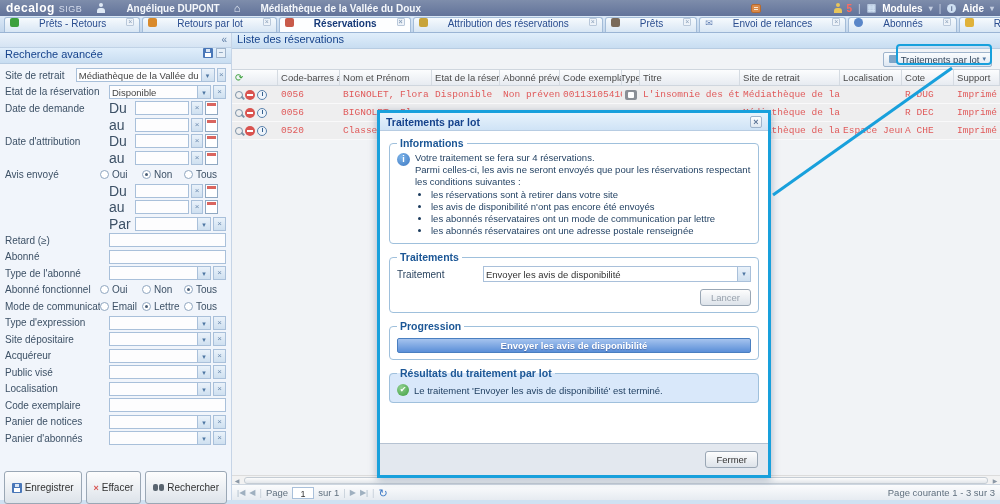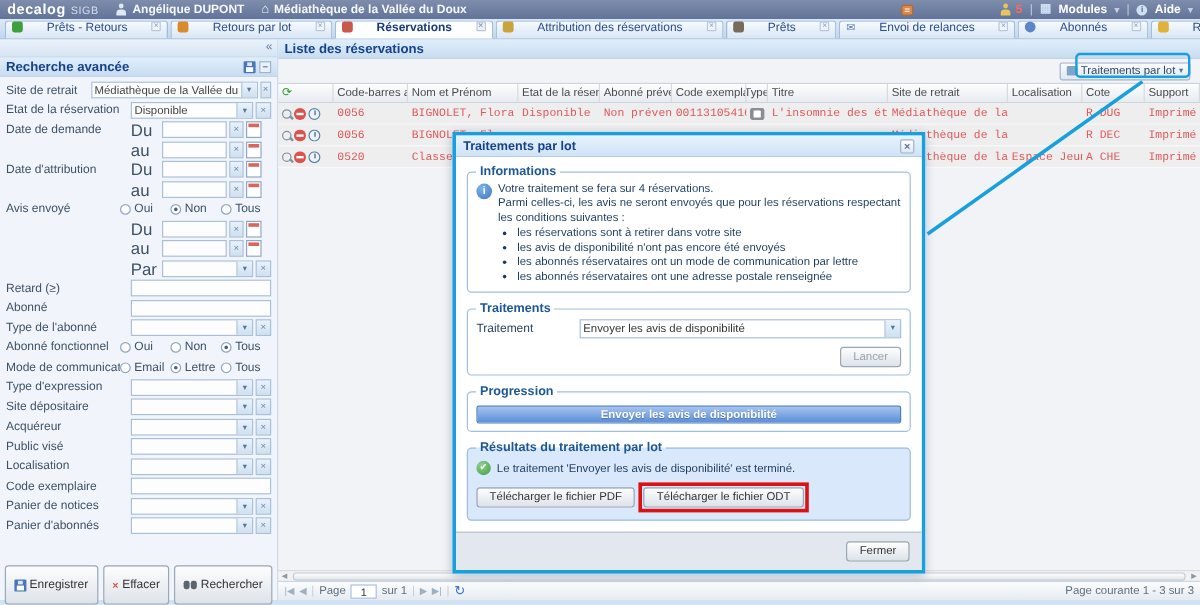--- a/index.html
+++ b/index.html
@@ -3,21 +3,21 @@
 <meta charset="utf-8">
 <style>
   * { margin:0; padding:0; box-sizing:border-box; }
   html,body { width:1000px; height:504px; font-family:"Liberation Sans", sans-serif; font-size:11px; background:#eef2f8; overflow:hidden; }
   .screen { position:relative; width:1000px; height:504px; background:#eef2f8; }
 
   
   .navbar { height:16px; background:linear-gradient(#7e8dab,#62739a); display:flex; align-items:center; padding:0 6px; color:#fff; }
   .logo { font-weight:bold; font-size:12px; letter-spacing:.5px; color:#fff; }
   .logo .sigb { font-weight:normal; font-size:9px; color:#d6dded; margin-left:4px; }
-  .nav-item { display:flex; align-items:center; gap:4px; margin-left:14px; font-weight:bold; font-size:10px; color:#f4f7fb; }
+  .nav-item { display:flex; align-items:center; gap:20px; margin-left:14px; font-weight:bold; font-size:10px; color:#f4f7fb; }
   .nav-right { margin-left:auto; display:flex; align-items:center; gap:6px; font-weight:bold; font-size:10px; }
   .nav-sep { color:#c3cde0; font-weight:normal; }
   .person { display:inline-block; width:10px; height:10px; position:relative; }
   .person::before { content:""; position:absolute; top:0; left:3px; width:4px; height:4px; border-radius:50%; background:#dfe9f5; }
   .person::after { content:""; position:absolute; bottom:0; left:1px; width:8px; height:5px; border-radius:3px 3px 0 0; background:#dfe9f5; }
   .person.gold::before,.person.gold::after { background:#e8c55a; }
   .homeic { font-size:11px; color:#e8eef8; line-height:10px; }
   .notif { display:inline-block; width:10px; height:9px; background:#d98a4a; border:1px solid #b56a30; border-radius:2px; position:relative; }
   .notif::after { content:""; position:absolute; left:2px; top:2px; right:2px; height:1px; background:#fde8cf; box-shadow:0 2px 0 #fde8cf; }
   .cnt { color:#ff6a5e; margin-left:-2px; }
@@ -35,21 +35,21 @@
 
   
   .content { display:flex; height:467px; }
   .sidebar { width:232px; background:#f1f5fb; border-right:1px solid #c6d4e6; display:flex; flex-direction:column; }
   .splitter { width:5px; background:#d4e0ee; }
   .main { flex:1; display:flex; flex-direction:column; background:#f1f3f6; position:relative; }
 
   
   .sb-collapse { height:15px; background:linear-gradient(#eaf2fb,#d6e4f3); border-bottom:1px solid #c0d2e6; display:flex; justify-content:flex-end; align-items:center; padding:0 4px; }
   .collapse-btn { font-size:10px; color:#5d7da5; line-height:12px; cursor:pointer; }
-  .ph { height:16px; background:linear-gradient(#e0eefb,#c8ddf1); border-bottom:1px solid #b7cce2; color:#15428b; font-weight:bold; font-size:11px; display:flex; align-items:center; padding:0 5px; }
+  .ph { height:16px; background:linear-gradient(#e0eefb,#c8ddf1); border-bottom:1px solid #b7cce2; color:#15428b; font-weight:normal; font-size:11px; display:flex; align-items:flex-start; padding:0 5px; }
   .ph .phicons { margin-left:auto; display:flex; gap:3px; align-items:center; }
   .disk { display:inline-block; width:10px; height:10px; background:#4a77b8; position:relative; border-radius:1px; }
   .disk::before { content:""; position:absolute; top:1px; left:3px; width:4px; height:3px; background:#dce7f5; }
   .disk::after { content:""; position:absolute; bottom:1px; left:2px; width:6px; height:4px; background:#fff; }
   .minibox { display:inline-block; width:10px; height:10px; border:1px solid #9fb4cc; background:#e8f0f8; color:#56779c; font-size:8px; line-height:8px; text-align:center; }
 
   .fields { flex:1; padding:4px 5px 0 5px; overflow:hidden; }
   .fr { display:flex; align-items:center; height:14px; margin-bottom:2.5px; }
   .fl { width:104px; color:#3d5166; font-size:10px; white-space:nowrap; overflow:hidden; }
   .sub { width:26px; color:#3d5166; font-size:14px; }
@@ -603,24 +603,20 @@
         <legend>Progression</legend>
         <div class="progressbar">Envoyer les avis de disponibilité</div>
       </fieldset>
 
       <fieldset class="results">
         <legend>Résultats du traitement par lot</legend>
         <div class="statusrow">
           <span class="okic">✔</span>
           <span>Le traitement 'Envoyer les avis de disponibilité' est terminé.</span>
         </div>
-        <div class="dlrow">
-          <button class="mbtn">Télécharger le fichier PDF</button>
-          <span class="red-annot"><button class="mbtn">Télécharger le fichier ODT</button></span>
-        </div>
       </fieldset>
 
     </div>
     <div class="mfooter">
       <button class="mbtn">Fermer</button>
     </div>
   </div>
 
   <svg class="annoline" viewBox="0 0 1000 504">
     <line x1="952" y1="68" x2="773" y2="195" stroke="#18a0dc" stroke-width="3"></line>

